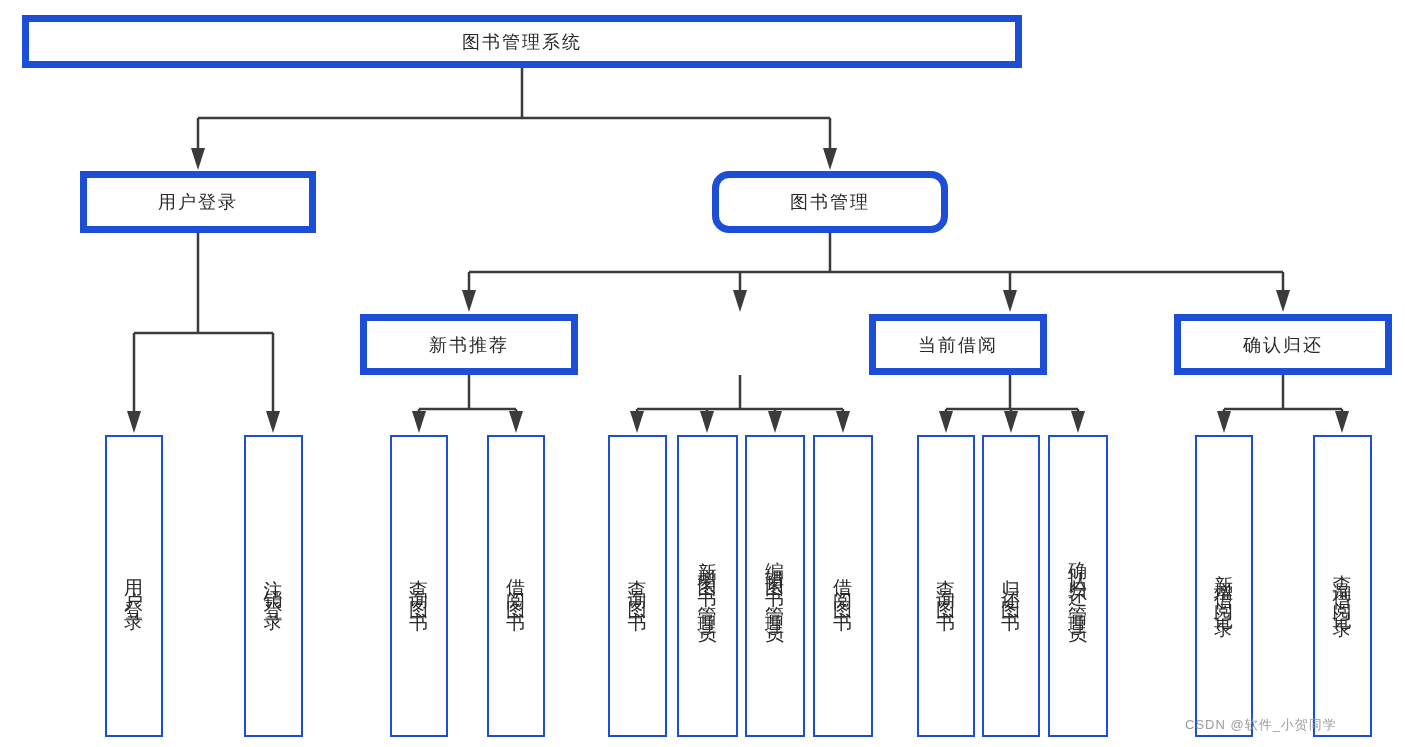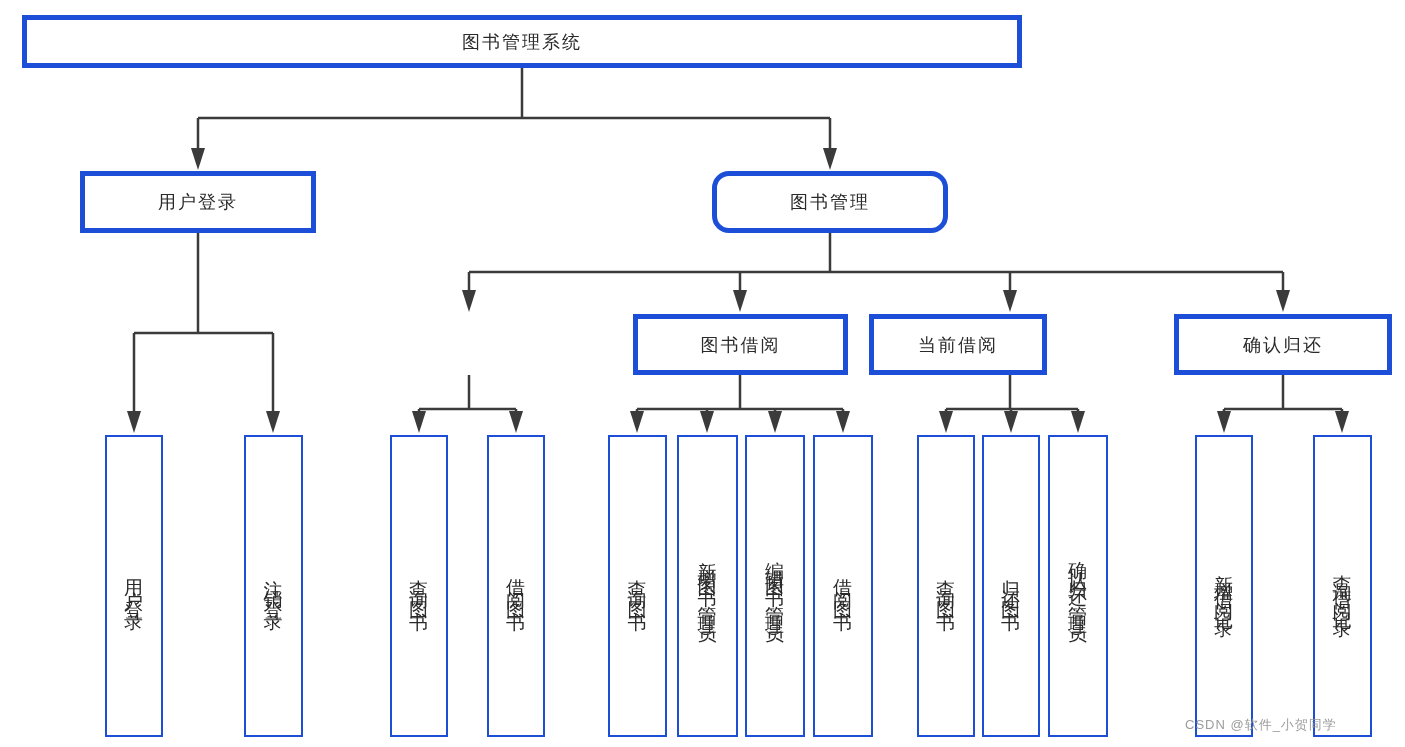--- a/index.html
+++ b/index.html
@@ -18,21 +18,21 @@
   .connectors {
     position: absolute;
     left: 0;
     top: 0;
     width: 1405px;
     height: 747px;
   }
   .node {
     position: absolute;
     background: #ffffff;
-    border: 5px solid #1d4ed8;
+    border: 7px solid #1d4ed8;
     box-sizing: border-box;
     display: flex;
     align-items: center;
     justify-content: center;
     color: #2a2a2a;
     font-size: 18px;
     letter-spacing: 2px;
     white-space: nowrap;
   }
   .node.leaf {
@@ -135,21 +135,21 @@
       <path d="M1217 411 L1231 411 L1224 433 Z" stroke="none"></path>
       <path d="M1335 411 L1349 411 L1342 433 Z" stroke="none"></path>
     </g>
   </svg>
 
   <div class="node" style="left:22px; top:15px; width:1000px; height:53px;">图书管理系统</div>
 
   <div class="node" style="left:80px; top:171px; width:236px; height:62px;">用户登录</div>
   <div class="node" style="left:712px; top:171px; width:236px; height:62px;border-radius:17px;">图书管理</div>
 
-  <div class="node" style="left:633px; top:314px; width:215px; height:61px;">图书借阅</div>
+  <div class="node" style="left:360px; top:314px; width:218px; height:61px;">新书推荐</div>
   <div class="node" style="left:869px; top:314px; width:178px; height:61px;">当前借阅</div>
   <div class="node" style="left:1174px; top:314px; width:218px; height:61px;">确认归还</div>
 
   <div class="node leaf" style="left:105px; top:435px; width:58px; height:302px;">用户登录</div>
   <div class="node leaf" style="left:244px; top:435px; width:59px; height:302px;">注销登录</div>
 
   <div class="node leaf" style="left:390px; top:435px; width:58px; height:302px;">查询图书</div>
   <div class="node leaf" style="left:487px; top:435px; width:58px; height:302px;">借阅图书</div>
 
   <div class="node leaf" style="left:608px; top:435px; width:59px; height:302px;">查询图书</div>

